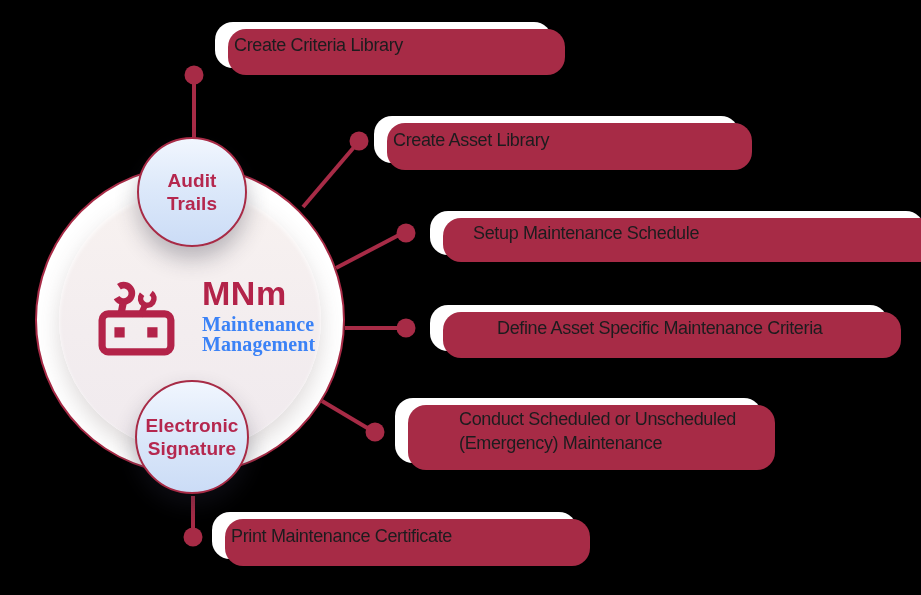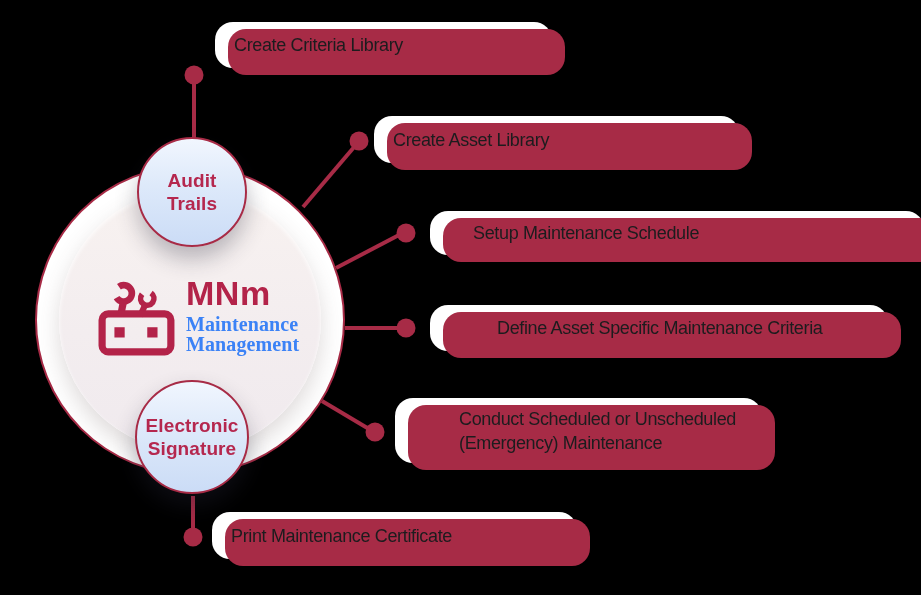--- a/index.html
+++ b/index.html
@@ -46,21 +46,21 @@
 
   
   .center-wrap {
     position: absolute;
     left: 98px; top: 276px;
     display: flex;
     align-items: flex-start;
     z-index: 3;
   }
   .machine-icon { width: 78px; height: 76px; margin-top: 4px; }
-  .center-text { margin-left: 10px; }
+  .center-text { margin-left: 26px; }
   .center-abbr {
     font-size: 34px;
     font-weight: bold;
     color: #b32349;
     letter-spacing: 0.5px;
     line-height: 34px;
   }
   .center-name {
     margin-top: 4px;
     font-size: 20px;

